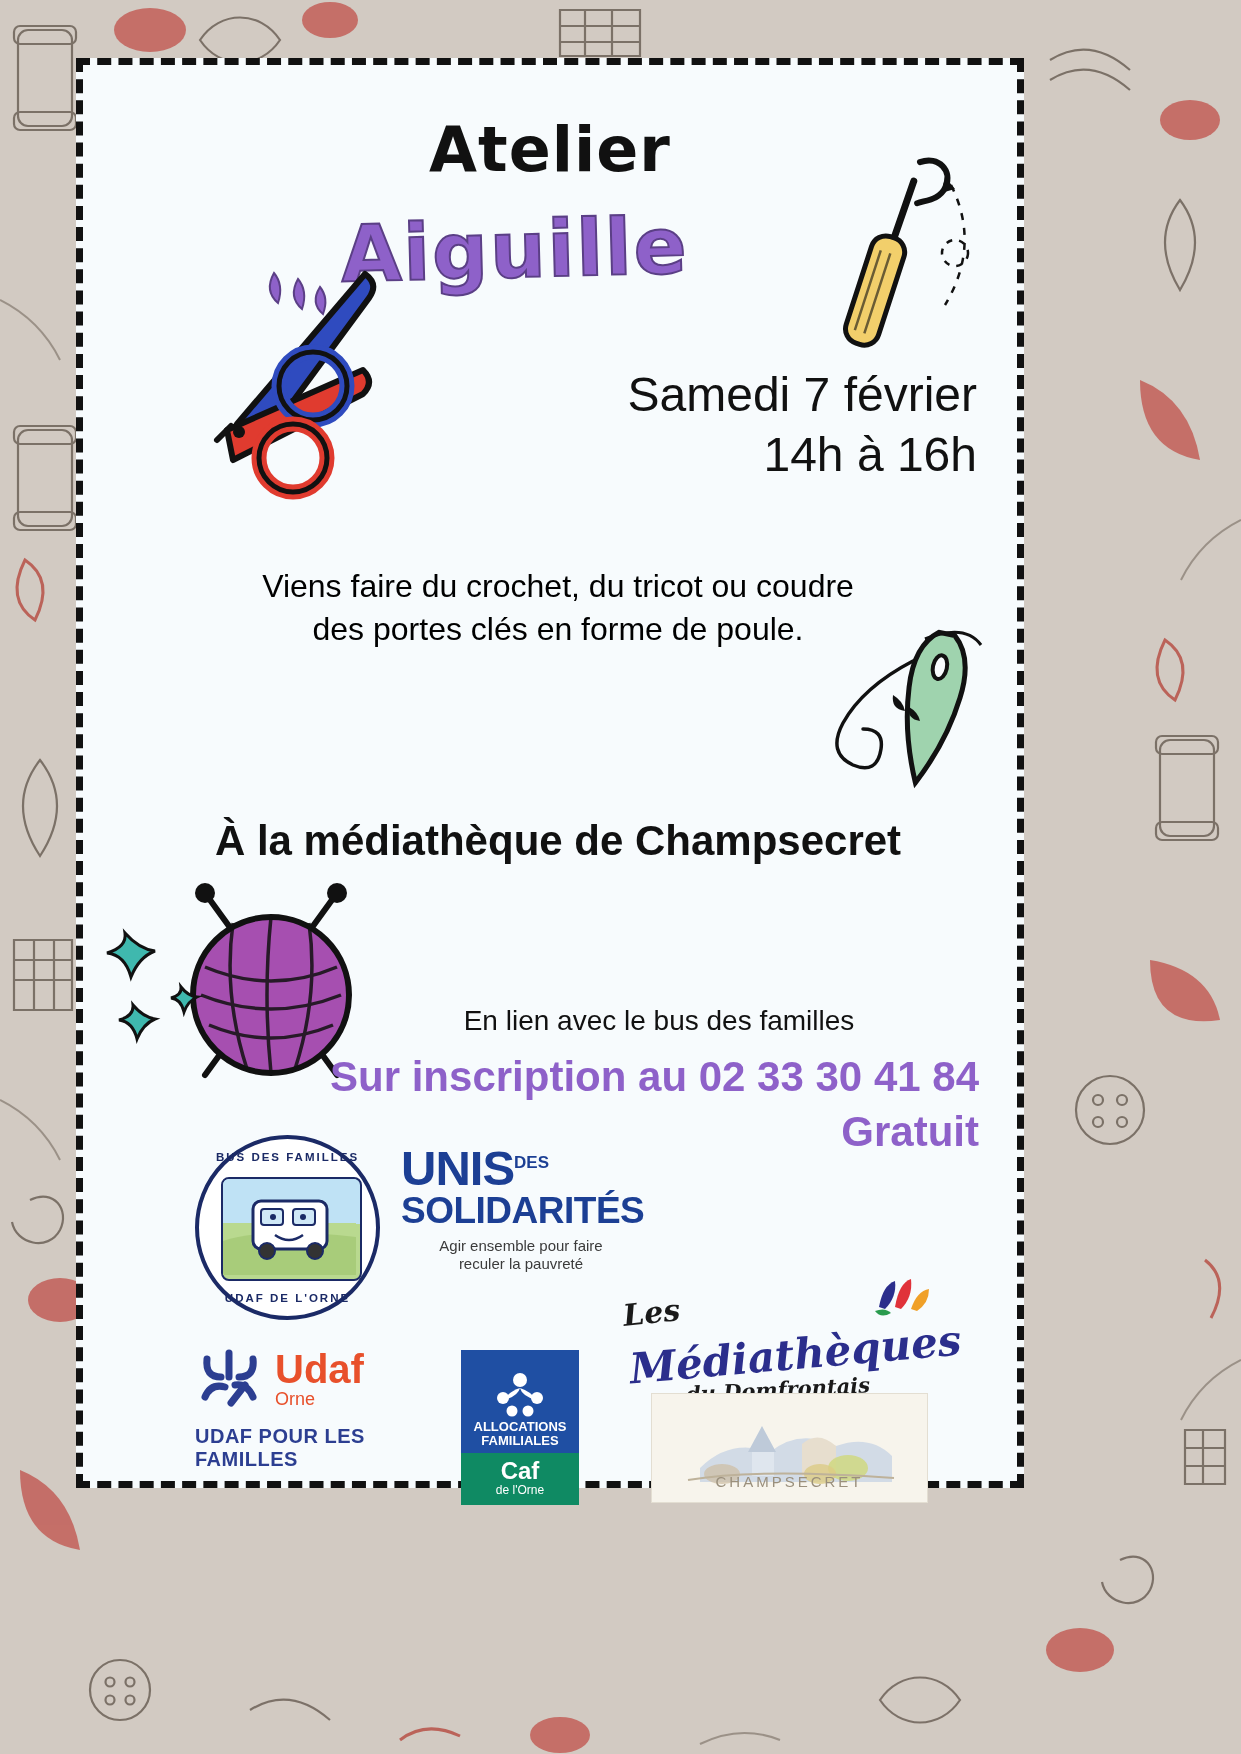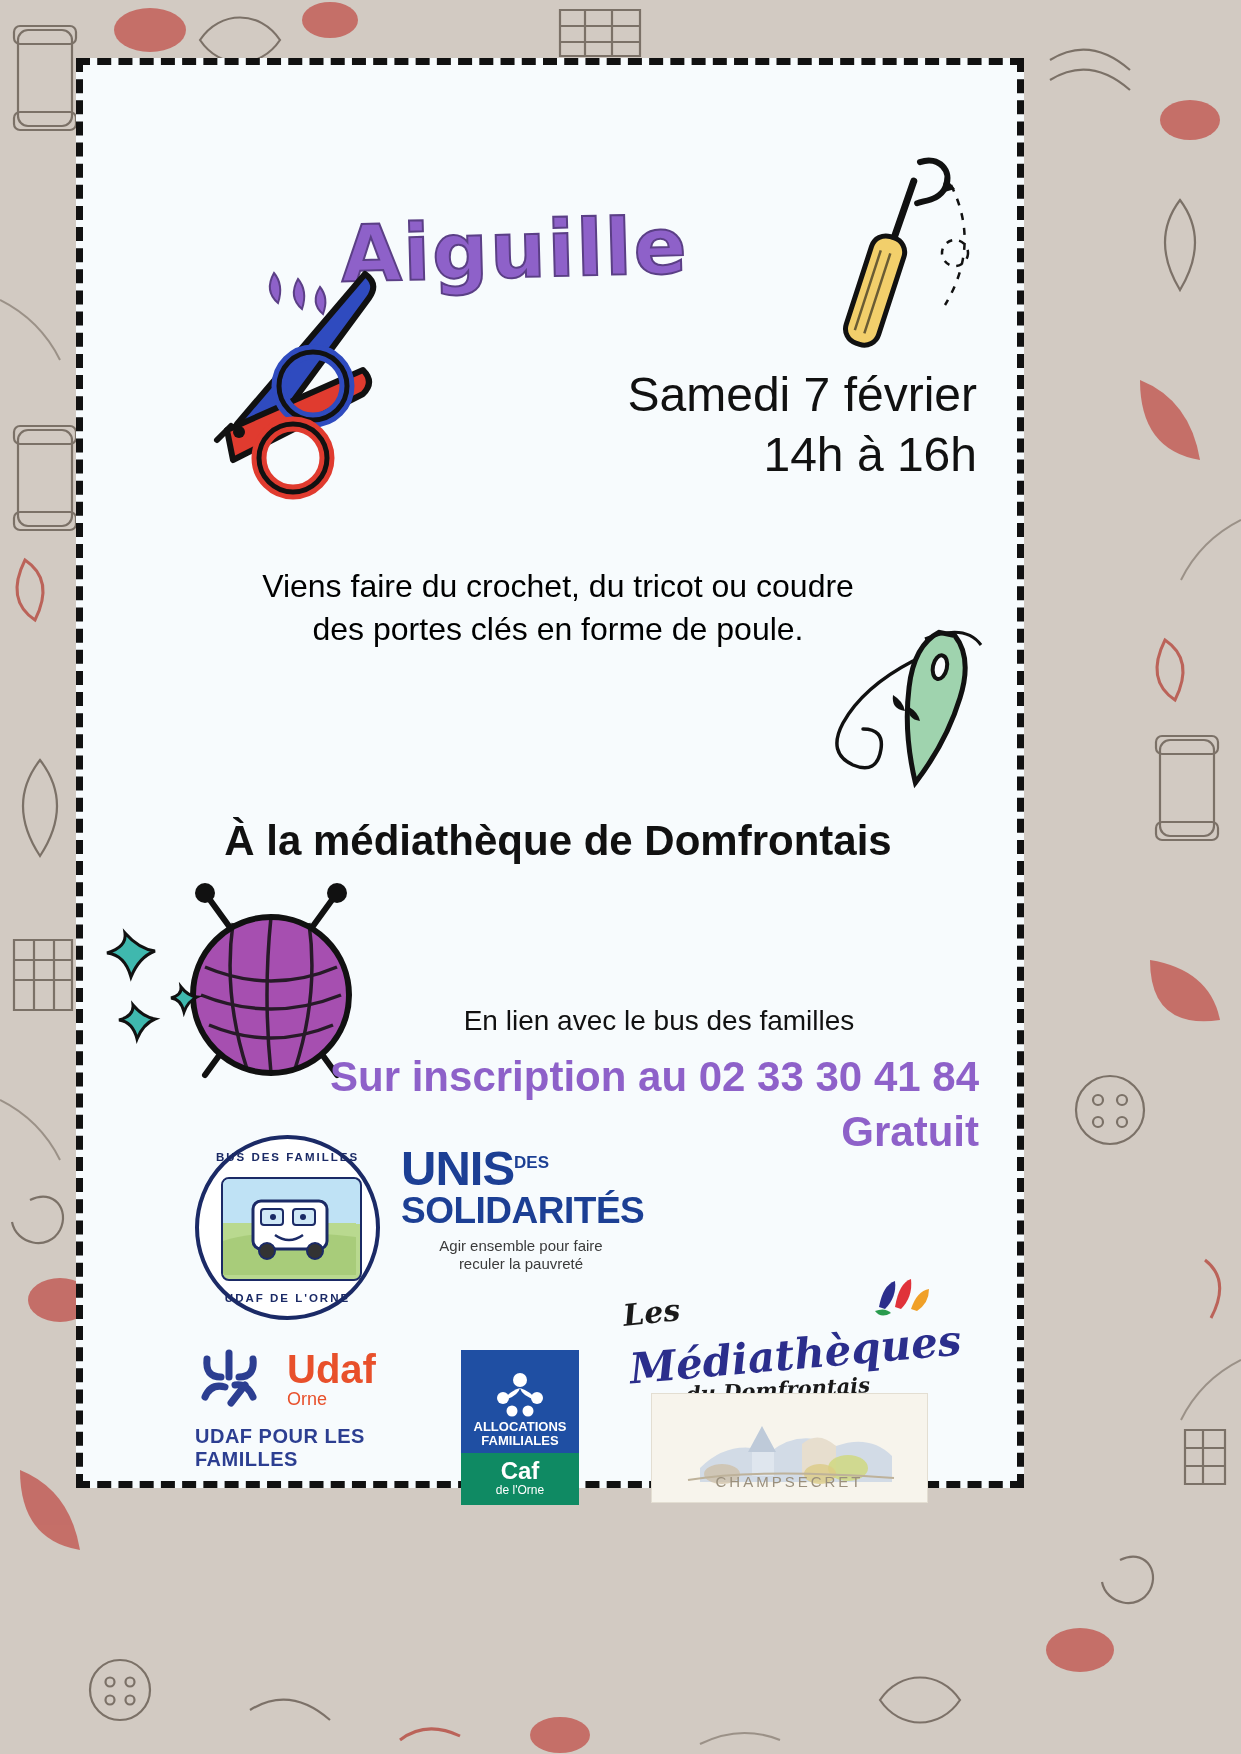--- a/index.html
+++ b/index.html
@@ -331,20 +331,21 @@
         <path d="M1241 520 q-40 20 -60 60"></path>
         <path d="M0 1100 q40 20 60 60"></path>
         <path d="M1241 1360 q-40 20 -60 60"></path>
         <path d="M700 1744 q40 -20 80 -4"></path>
       </g>
     </svg>
   </div>
 
   <div class="card">
 
+    <div class="title-atelier">Atelier</div>
 
     <div class="title-aiguille">Aiguille</div>
 
     <div class="illu" style="left: 690px; top: 60px;">
       <svg width="220" height="250" viewBox="0 0 220 250">
         <g transform="rotate(18 110 125)">
           <path d="M118 30 c16 -12 34 -2 32 16 c-2 14 -14 18 -22 24" fill="none" stroke="#111" stroke-width="6" stroke-linecap="round"></path>
           <path d="M118 50 l-2 100" stroke="#111" stroke-width="7" stroke-linecap="round"></path>
           <rect x="98" y="110" width="34" height="112" rx="15" fill="#f2cf6b" stroke="#111" stroke-width="5"></rect>
           <path d="M108 126 l0 84 M118 126 l0 84" stroke="#111" stroke-width="2.5" opacity="0.6"></path>
@@ -401,21 +402,21 @@
         </g>
         <path d="M152 44 q40 -16 56 6" fill="none" stroke="#111" stroke-width="3"></path>
         <path d="M140 66 q-50 26 -70 62 q-16 30 10 42 q24 10 28 -16 q3 -20 -18 -20" fill="none" stroke="#111" stroke-width="3.5" stroke-linecap="round"></path>
         <g fill="#111">
           <path d="M120 100 q10 6 12 16 q-14 -2 -12 -16 z"></path>
           <path d="M136 112 q9 5 11 14 q-13 -2 -11 -14 z"></path>
         </g>
       </svg>
     </div>
 
-    <div class="place">À la médiathèque de Domfrontais</div>
+    <div class="place">À la médiathèque de Champsecret</div>
 
     <div class="illu" style="left: 22px; top: 810px;">
       <svg width="330" height="230" viewBox="0 0 330 230">
         <g stroke="#111" stroke-width="6" stroke-linecap="round">
           <path d="M100 18 L232 200" fill="none"></path>
           <path d="M232 18 L100 200" fill="none"></path>
           <circle cx="100" cy="18" r="10" fill="#111" stroke="none"></circle>
           <circle cx="232" cy="18" r="10" fill="#111" stroke="none"></circle>
         </g>
         <circle cx="166" cy="120" r="78" fill="#a64fb0" stroke="#111" stroke-width="6"></circle>
@@ -487,21 +488,21 @@
             <path d="M10 30 q4 -22 16 -26 q2 16 -10 28 z" fill="#2b2e8c"></path>
             <path d="M26 30 q4 -24 16 -28 q2 18 -10 30 z" fill="#e0323a"></path>
             <path d="M42 32 q6 -18 18 -20 q0 14 -12 22 z" fill="#f0a028"></path>
             <path d="M6 34 q10 -4 16 2 q-10 6 -16 -2 z" fill="#2a9b4e"></path>
           </svg>
         </div>
         <div class="m-sub">du Domfrontais</div>
       </div>
 
       <div class="logo logo-udaf">
-        <div style="display:flex; align-items:center; gap:20px;">
+        <div style="display:flex; align-items:center; gap:8px;">
           <svg width="72" height="68" viewBox="0 0 72 68">
             <g stroke="#2c3e91" stroke-width="7" stroke-linecap="round" fill="none">
               <path d="M12 14 q-2 18 14 18"></path>
               <path d="M34 8 l0 24"></path>
               <path d="M58 14 q2 18 -14 18"></path>
               <path d="M10 52 q6 -14 20 -10"></path>
               <path d="M36 58 l14 -18"></path>
               <path d="M58 52 q-6 -14 -18 -12"></path>
             </g>
           </svg>

